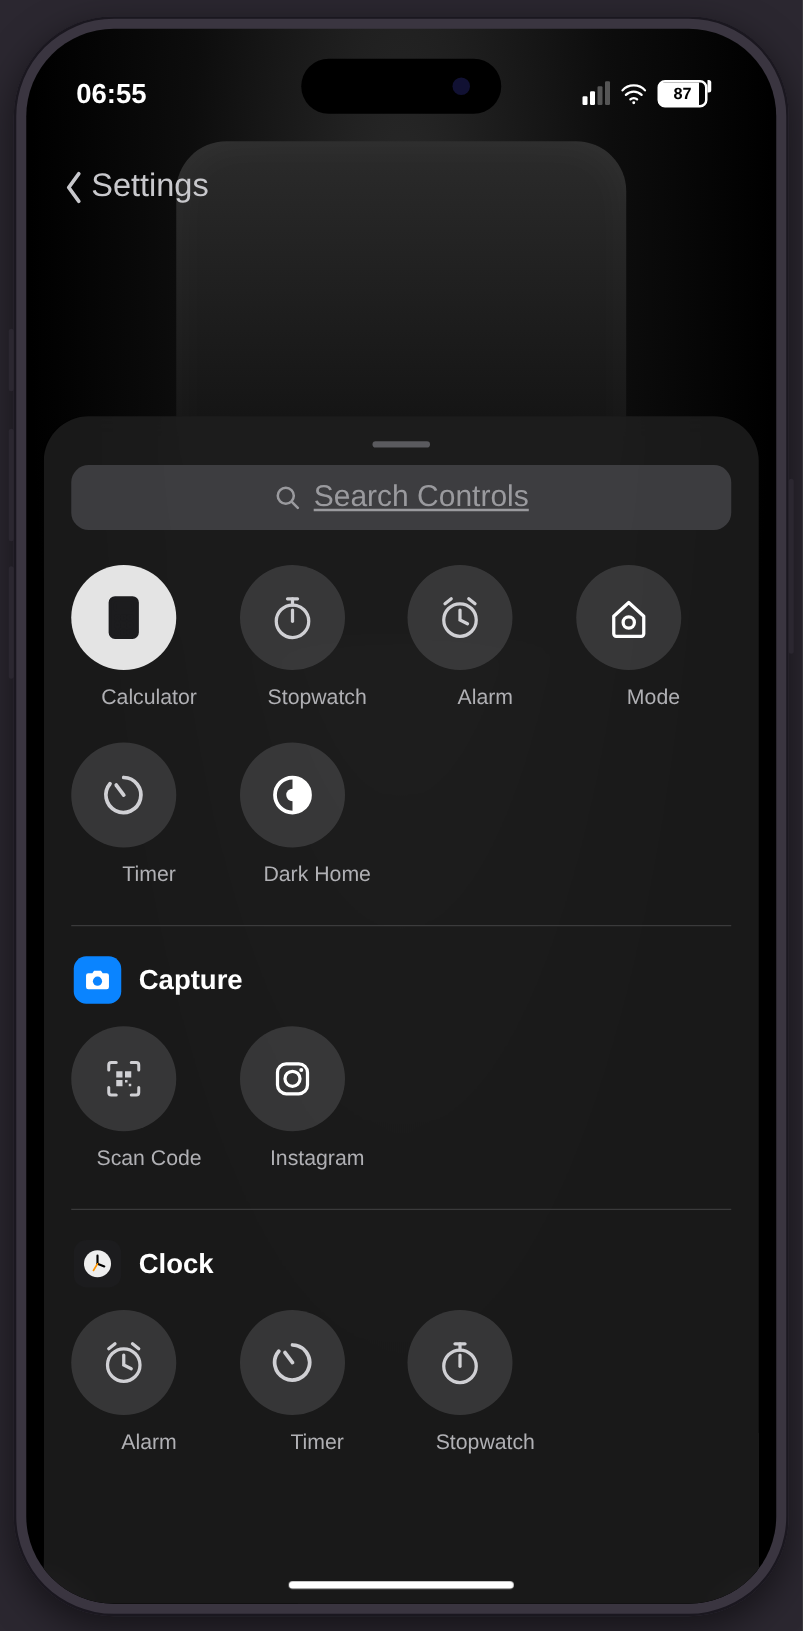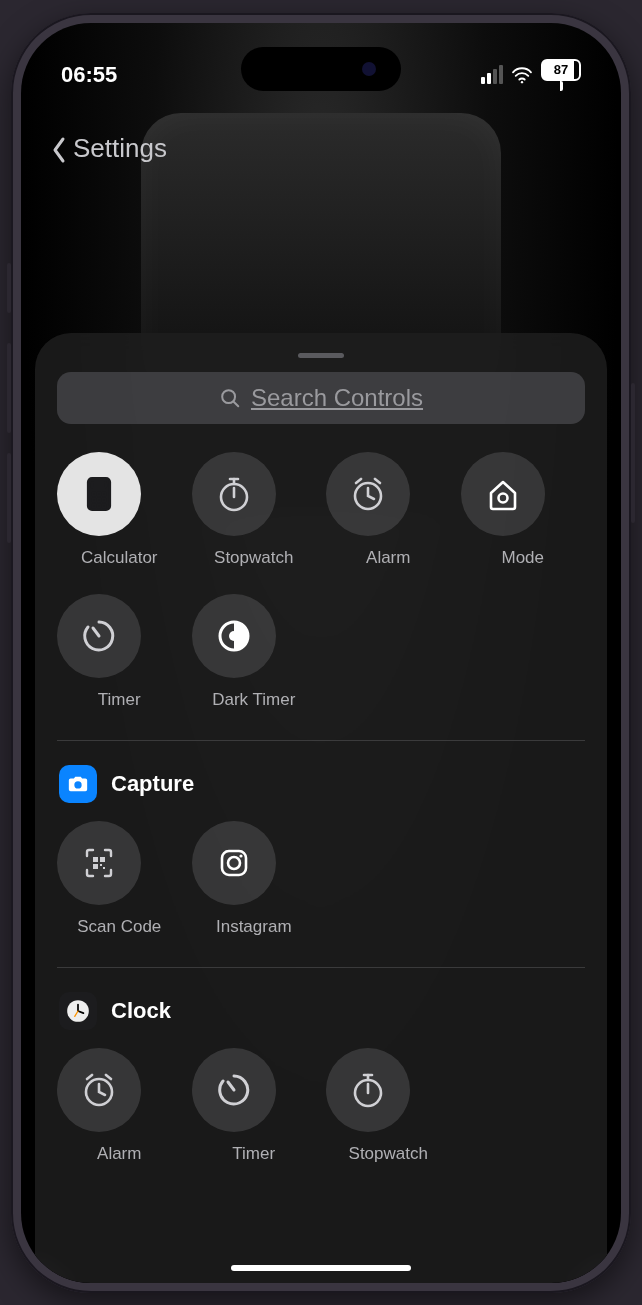--- a/index.html
+++ b/index.html
@@ -49,35 +49,35 @@
   .island {
     position: absolute; top: 24px; left: 50%; transform: translateX(-50%);
     width: 160px; height: 44px; background: #000; border-radius: 30px;
   }
   .island::after{
     content:""; position:absolute; right:25px; top:50%; transform:translateY(-50%);
     width:14px; height:14px; border-radius:50%; background:#111133;
   }
   
   .status {
-    position: absolute; top: 0; left: 0; right: 0; height: 80px;
+    position: absolute; top: 0; left: 0; right: 12px; height: 80px;
     display: flex; justify-content: space-between; align-items: center;
     padding: 24px 40px 0;
     font-size: 22px; font-weight: 600;
   }
   .status .right { display: flex; align-items: center; gap: 8px; }
   .signal { display:flex; align-items:flex-end; gap:2px; }
   .signal i { width:4px; background:#fff; display:block; border-radius:1px;}
   .signal i:nth-child(1){height:7px}
   .signal i:nth-child(2){height:11px}
   .signal i:nth-child(3){height:15px; background:#555}
   .signal i:nth-child(4){height:19px; background:#555}
   .wifi-ic { width:22px; height:18px; }
   .battery {
-    display:flex; align-items:center; gap:0;flex-direction:column;
+    display:flex; gap:0;
   }
   .battery .body{
     width:40px; height:22px; border:2px solid #fff; border-radius:6px;
     display:flex; align-items:center; justify-content:center;
     font-size:13px; font-weight:700; background:#fff; color:#000;
     position:relative;
     background: linear-gradient(to right, #fff 87%, transparent 87%);
   }
   .battery .body span{ position:relative; z-index:1; color:#000;}
   .battery .tip{ width:3px; height:10px; background:#fff; border-radius:0 2px 2px 0;}
@@ -276,21 +276,21 @@
             <div class="lbl">Timer</div>
           </div>
           <div class="item">
             <div class="circle">
               <svg viewBox="0 0 40 40">
                 <circle cx="20" cy="20" r="14" fill="none" stroke="#fff" stroke-width="3"></circle>
                 <path d="M20 6 A14 14 0 0 1 20 34 Z" fill="#fff"></path>
                 <circle cx="20" cy="20" r="5" fill="#fff"></circle>
               </svg>
             </div>
-            <div class="lbl">Dark Timer</div>
+            <div class="lbl">Dark Home</div>
           </div>
         </div>
 
         <div class="divider"></div>
 
         <div class="section-head">
           <div class="appicon" style="background:#0a84ff">
             <svg viewBox="0 0 24 24" width="22" height="22" fill="#fff">
                 <path d="M9 4l-1.5 2H4a2 2 0 0 0-2 2v10a2 2 0 0 0 2 2h16a2 2 0 0 0 2-2V8a2 2 0 0 0-2-2h-3.5L15 4H9z"></path>
                 <circle cx="12" cy="13" r="4" fill="#0a84ff"></circle>

